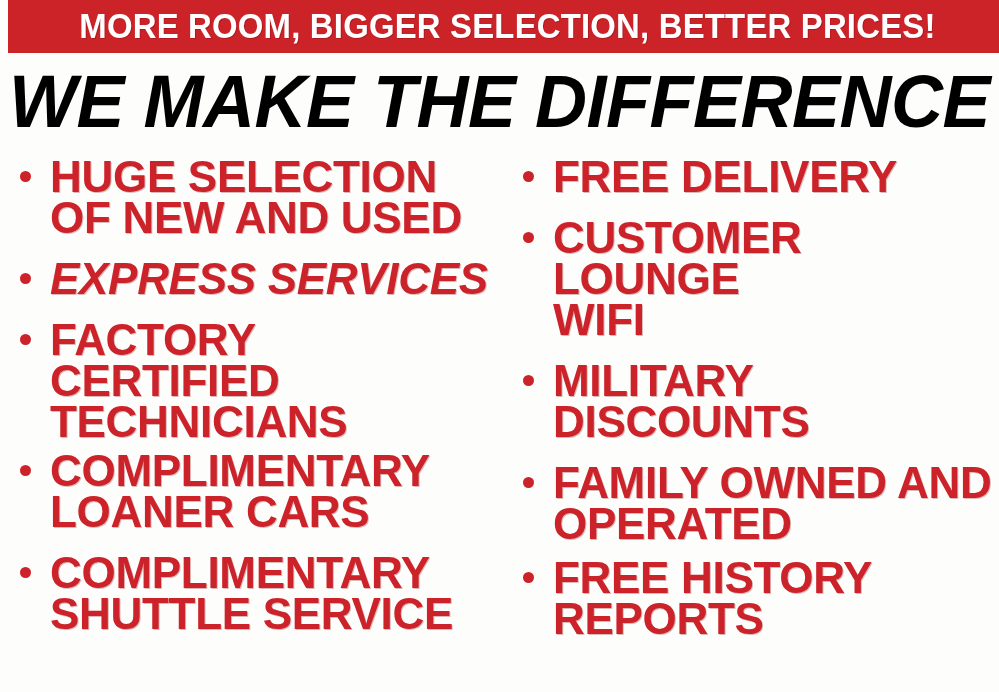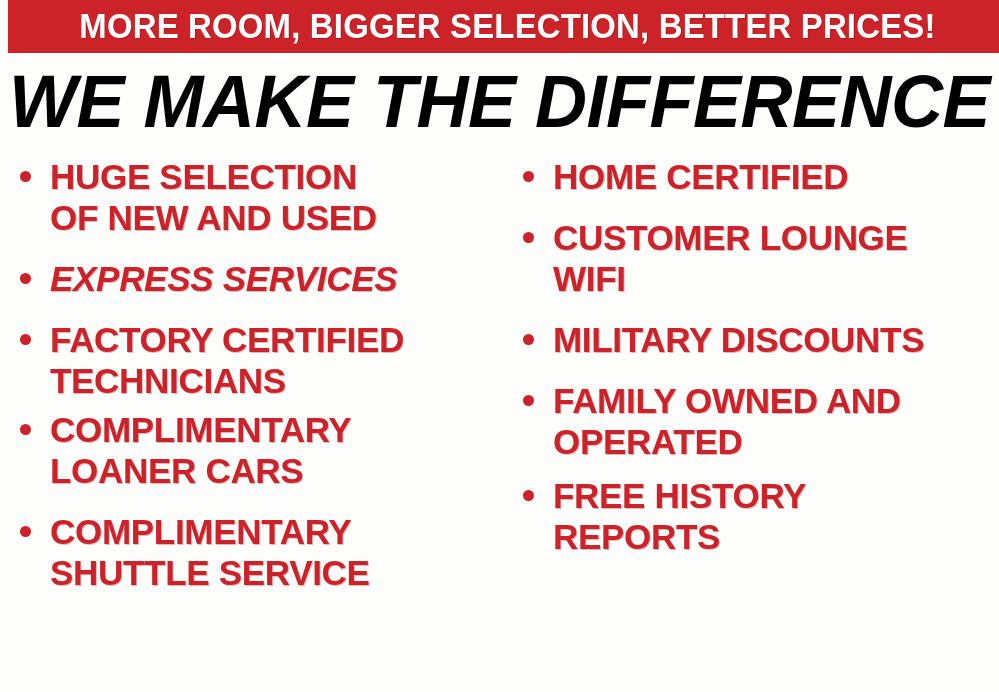--- a/index.html
+++ b/index.html
@@ -87,21 +87,21 @@
   #col-left  { left: 14px;  width: 480px; }
   #col-right { left: 517px; width: 482px; }
 
   .bullet-item {
     position: relative;
     padding-left: 36px;
     margin: 0 0 13px 0;
     color: #cc2229;
     font-family: "Liberation Sans", sans-serif;
     font-weight: bold;
-    font-size: 35px;
+    font-size: 44px;
     line-height: 41px;
     letter-spacing: -0.3px;
     text-shadow: 1px 1px 0 rgba(150,25,30,0.30);
   }
   .bullet-item .dot {
     position: absolute;
     left: 6px;
     top: 15px;
     width: 11px;
     height: 11px;
@@ -163,21 +163,21 @@
       <div class="bullet-item">
         <span class="dot"></span>
         <span class="txt">COMPLIMENTARY
 SHUTTLE SERVICE</span>
       </div>
     </div>
 
     <div class="col" id="col-right">
       <div class="bullet-item">
         <span class="dot"></span>
-        <span class="txt">HOME CERTIFIED</span>
+        <span class="txt">FREE DELIVERY</span>
       </div>
       <div class="bullet-item">
         <span class="dot"></span>
         <span class="txt">CUSTOMER LOUNGE
 WIFI</span>
       </div>
       <div class="bullet-item">
         <span class="dot"></span>
         <span class="txt">MILITARY DISCOUNTS</span>
       </div>

